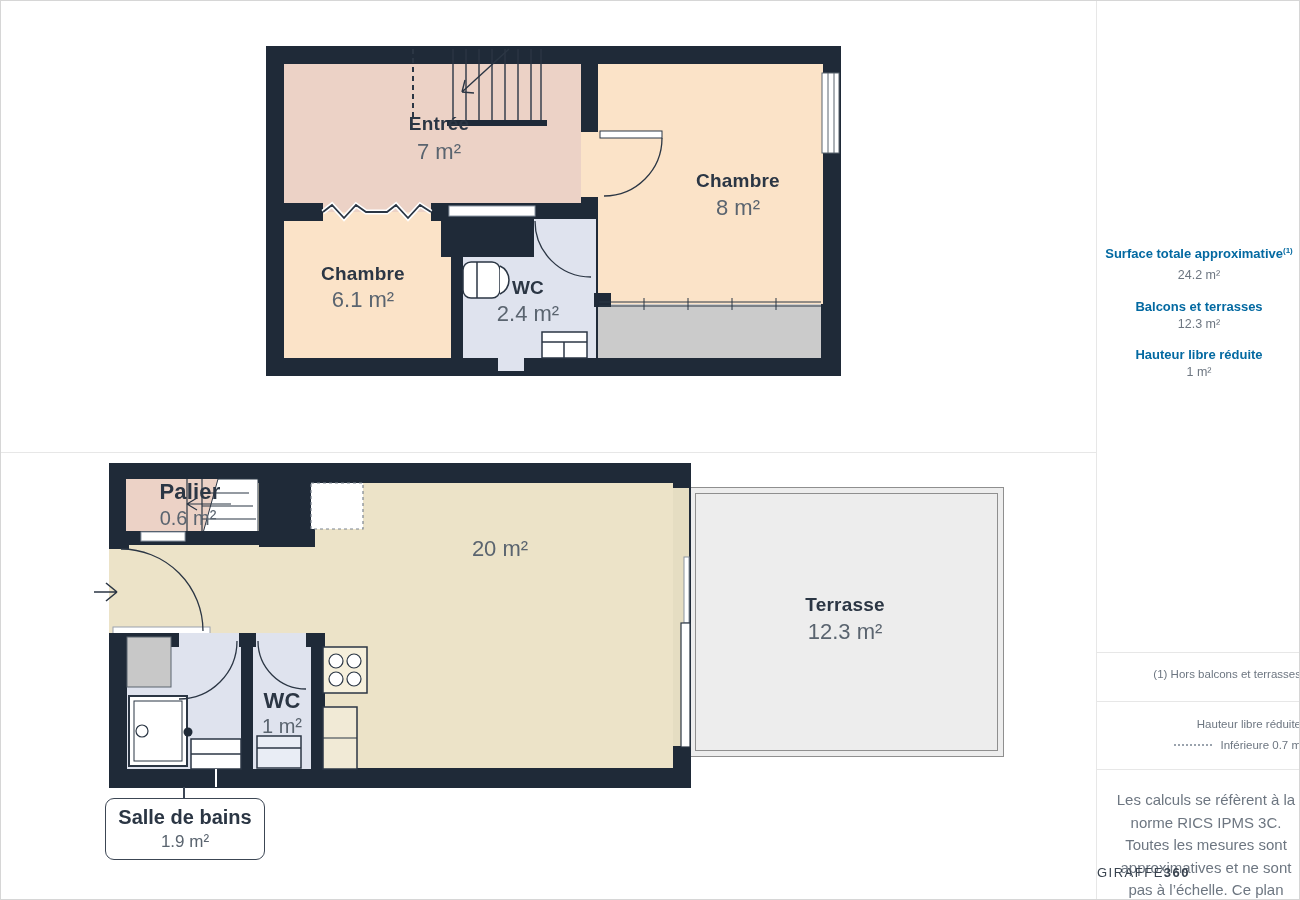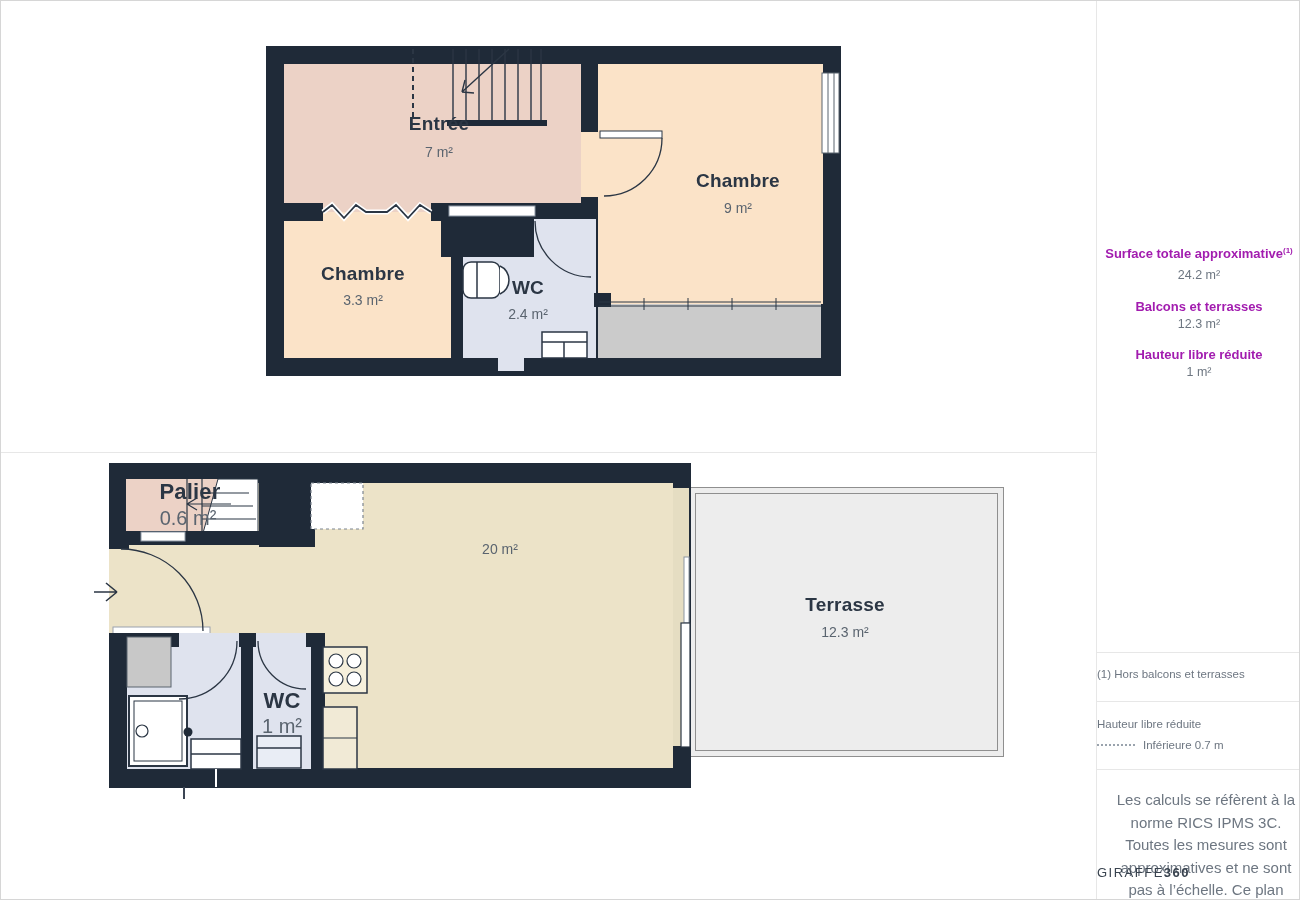--- a/index.html
+++ b/index.html
@@ -5,29 +5,29 @@
   html,body{margin:0;padding:0;background:#fff;}
   #canvas{
     position:relative;width:1300px;height:900px;background:#ffffff;
     border:1px solid #d6d6d6;box-sizing:border-box;overflow:hidden;
     font-family:Liberation Sans, sans-serif;
   }
   .abs{position:absolute;}
   .lbl{position:absolute;transform:translate(-50%,-50%);white-space:nowrap;text-align:center;}
   .rname{font-weight:700;color:#2b3644;letter-spacing:.2px;}
   .rval{color:#5a646f;font-weight:400;}
-  .f19{font-size:19px;} .f18{font-size:22px;} .f17{font-size:14px;} .f16{font-size:20px;}
+  .f19{font-size:19px;} .f18{font-size:22px;} .f17{font-size:22px;} .f16{font-size:20px;}
   .divider-h{position:absolute;height:1px;background:#e7e7e7;}
   
   #sidebar{position:absolute;left:1095px;top:0;width:205px;height:900px;border-left:1px solid #e7e7e7;box-sizing:border-box;background:#fff;}
   .sb-line{position:absolute;left:0;right:0;height:1px;background:#e7e7e7;}
-  .sb-title{position:absolute;left:0;right:0;text-align:center;font-size:13px;font-weight:700;color:#a21caf;}
+  .sb-title{position:absolute;left:0;right:0;text-align:center;font-size:13px;font-weight:700;color:#0369a1;}
   .sb-title sup{font-size:8px;}
   .sb-value{position:absolute;left:0;right:0;text-align:center;font-size:12.5px;color:#6d7681;}
-  .sb-small{position:absolute;left:0;right:0;text-align:left;font-size:11.5px;color:#6d7681;}
+  .sb-small{position:absolute;left:0;right:0;text-align:right;font-size:11.5px;color:#6d7681;}
   .sb-par{position:absolute;left:14px;right:0;text-align:center;font-size:15px;line-height:1.5;color:#6d7681;}
   .dots{display:inline-block;width:38px;height:2px;border-top:2px dotted #9aa3ad;vertical-align:middle;margin-right:8px;}
   .brand{position:absolute;left:0;right:0;font-size:13px;letter-spacing:1.5px;color:#39434f;}
   .brand b{font-weight:700;}
   
   #terrasse{position:absolute;left:688px;top:486px;width:315px;height:270px;background:#ededed;border:1px solid #8f8f8f;box-sizing:border-box;}
   #terrasse .inner{position:absolute;inset:5px;border:1px solid #8f8f8f;}
   
   #sdb-box{position:absolute;left:104px;top:797px;width:160px;height:62px;background:#fff;border:1.5px solid #3c4654;border-radius:9px;box-sizing:border-box;}
   #sdb-leader{position:absolute;left:182px;top:786px;width:2px;height:12px;background:#3c4654;}
@@ -100,23 +100,23 @@
       <line x1="378" y1="252" x2="378" y2="264"></line>
         <line x1="422" y1="252" x2="422" y2="264"></line>
       <line x1="466" y1="252" x2="466" y2="264"></line>
         <line x1="510" y1="252" x2="510" y2="264"></line>
     </g>
   </svg>
 
   <div class="lbl rname f19" style="left:438px;top:123px">Entrée</div>
   <div class="lbl rval f17" style="left:438px;top:151px">7 m²</div>
   <div class="lbl rname f19" style="left:737px;top:180px">Chambre</div>
-  <div class="lbl rval f17" style="left:737px;top:207px">9 m²</div>
+  <div class="lbl rval f17" style="left:737px;top:207px">8 m²</div>
   <div class="lbl rname f19" style="left:362px;top:273px">Chambre</div>
-  <div class="lbl rval f17" style="left:362px;top:299px">3.3 m²</div>
+  <div class="lbl rval f17" style="left:362px;top:299px">6.1 m²</div>
   <div class="lbl rname f19" style="left:527px;top:287px">WC</div>
   <div class="lbl rval f17" style="left:527px;top:313px">2.4 m²</div>
 
   <div class="divider-h" style="left:0;top:451px;width:1095px;"></div>
 
   <div id="terrasse">
       <div class="inner"></div>
     </div>
 
   <svg class="abs" style="left:108px;top:462px" width="582" height="325" viewBox="0 0 582 325">
@@ -191,20 +191,24 @@
 
   <div class="lbl rname f18" style="left:189px;top:491px">Palier</div>
   <div class="lbl rval f16" style="left:187px;top:517px">0.6 m²</div>
   <div class="lbl rval f17" style="left:499px;top:548px">20 m²</div>
   <div class="lbl rname f19" style="left:844px;top:604px">Terrasse</div>
   <div class="lbl rval f17" style="left:844px;top:631px">12.3 m²</div>
   <div class="lbl rname f18" style="left:281px;top:700px">WC</div>
   <div class="lbl rval f16" style="left:281px;top:725px">1 m²</div>
 
   <div id="sdb-leader"></div>
+  <div id="sdb-box">
+    <div class="sdb-name">Salle de bains</div>
+    <div class="sdb-val">1.9 m²</div>
+  </div>
 
   <div id="sidebar">
     <div class="sb-title" style="top:245px">
       <span>Surface totale approximative</span><sup>(1)</sup>
     </div>
     <div class="sb-value" style="top:267px">24.2 m²</div>
 
     <div class="sb-title" style="top:298px">Balcons et terrasses</div>
     <div class="sb-value" style="top:316px">12.3 m²</div>
 

